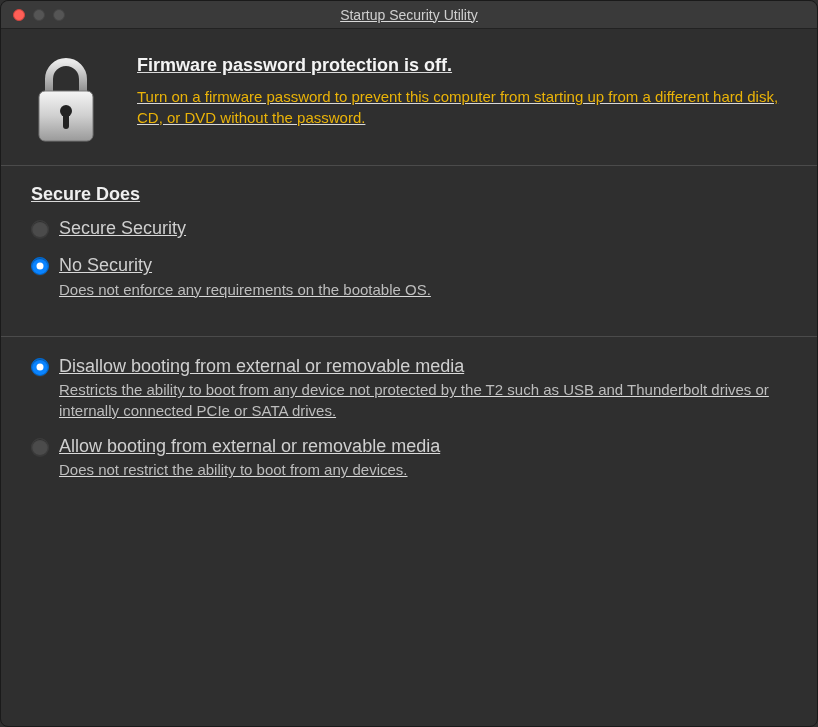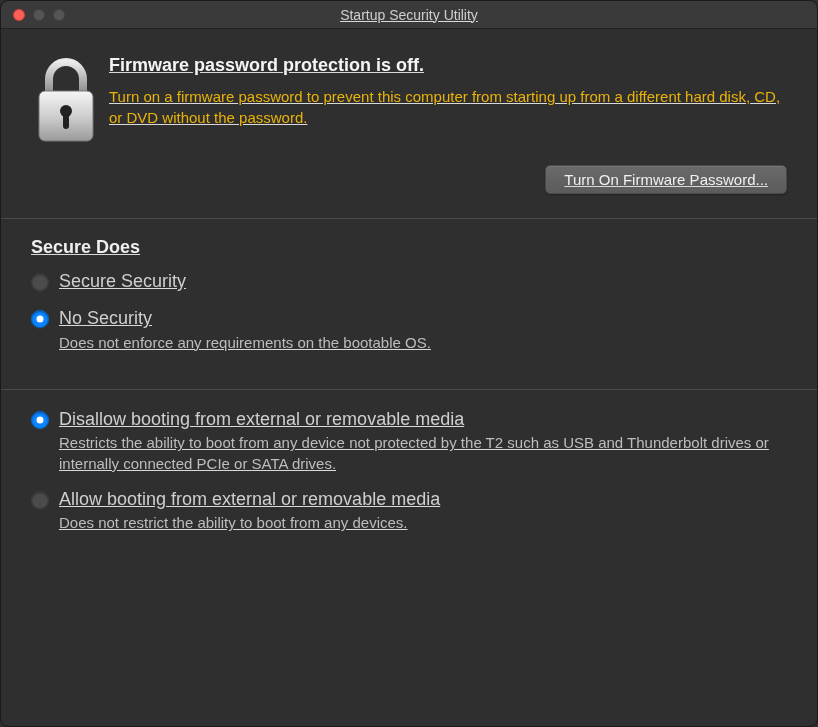--- a/index.html
+++ b/index.html
@@ -54,21 +54,21 @@
     color: #cfcfcf;
     user-select: none;
   }
   .content {
     flex: 1;
     overflow: auto;
   }
   .header-section {
     padding: 26px 30px 20px 30px;
     display: flex;
-    gap: 8px;
+    gap: 36px;
   }
   .lock-icon {
     width: 70px;
     height: 90px;
     flex-shrink: 0;
   }
   .header-text {
     flex: 1;
   }
   .header-title {
@@ -194,23 +194,20 @@
           <circle cx="35" cy="56" r="6" fill="#222"></circle>
           <rect x="32" y="58" width="6" height="16" rx="3" fill="#222"></rect>
         </svg>
       </div>
       <div class="header-text">
         <div class="header-title">Firmware password protection is off.</div>
         <div class="header-desc">Turn on a firmware password to prevent this computer from starting up from a different hard disk, CD, or DVD without the password.</div>
       </div>
     </div>
 
-    <div class="button-row">
-      <button class="btn">Turn On Firmware Password...</button>
-    </div>
 
     <div class="divider"></div>
 
     <div class="section">
       <div class="section-title">Secure Does</div>
 
 
       <div class="option">
         <div class="radio"></div>
         <div class="option-body">

